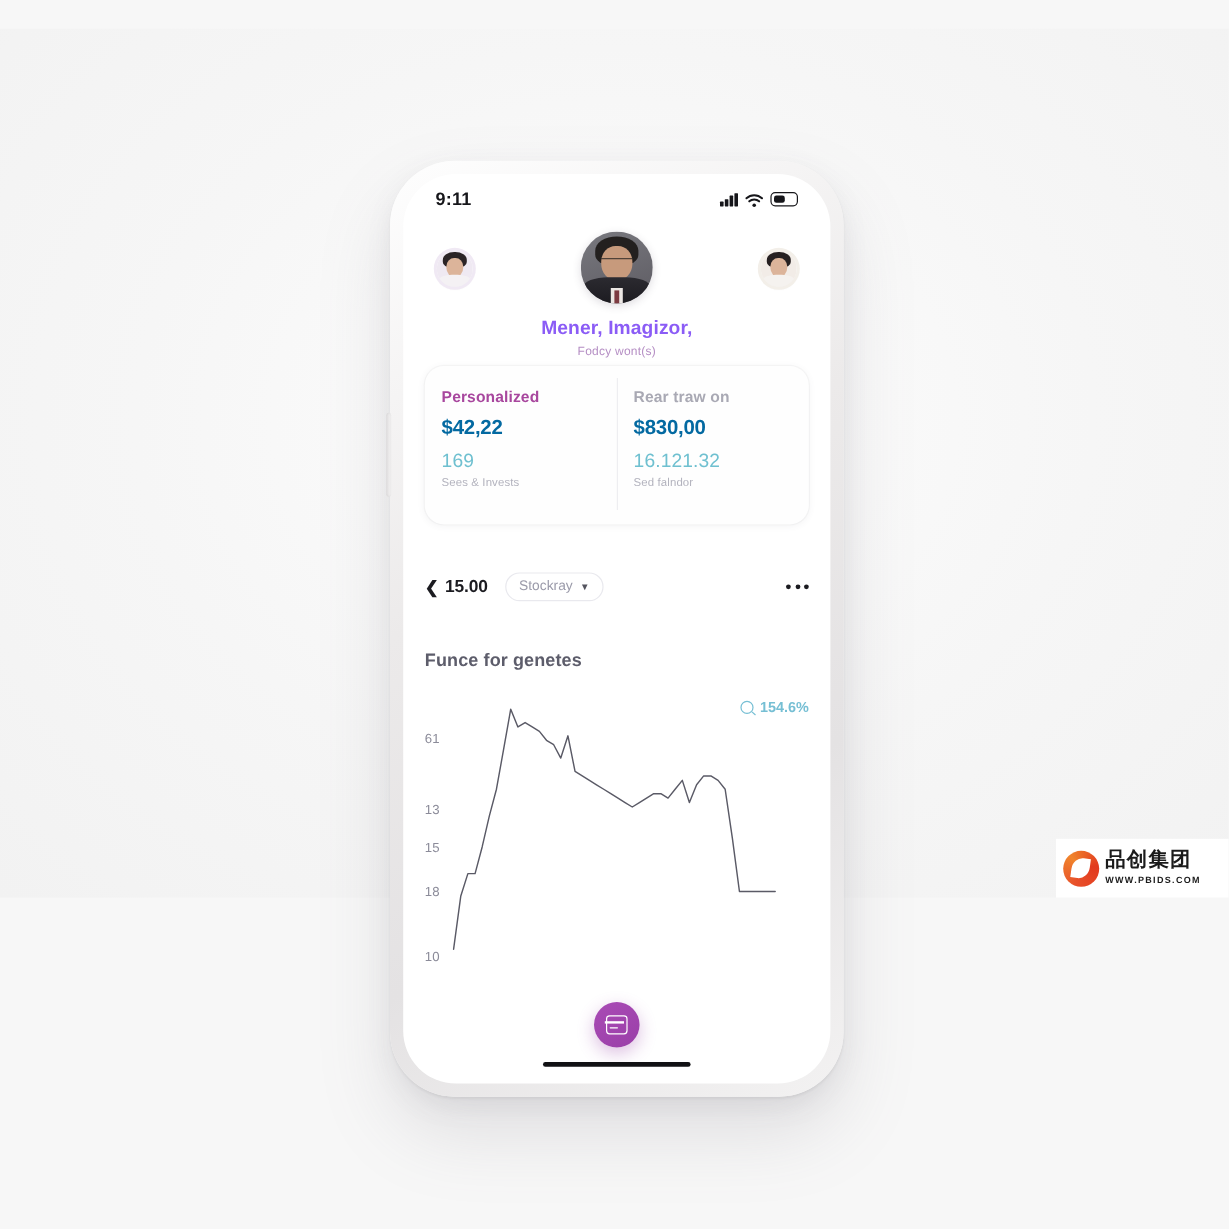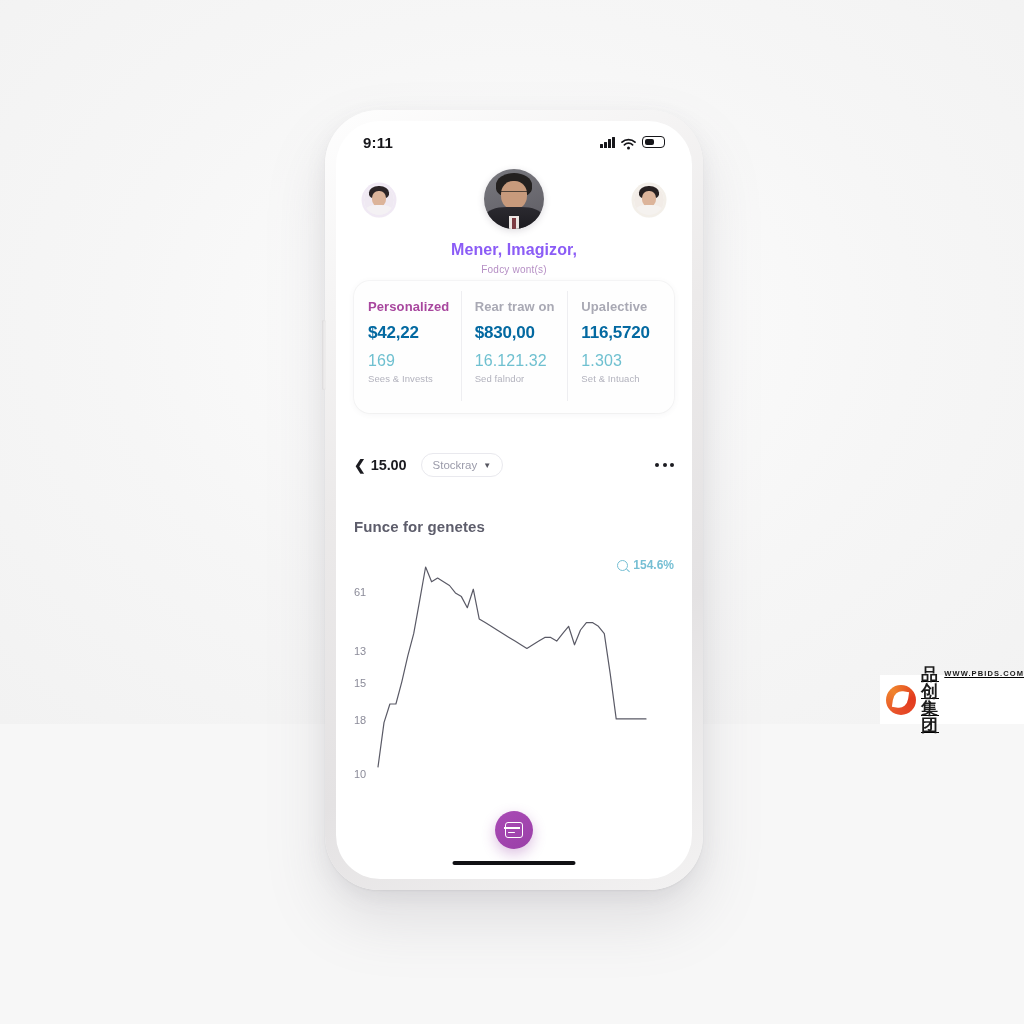--- a/index.html
+++ b/index.html
@@ -6,20 +6,21 @@
     margin: 0; padding: 0;
     width: 1024px; height: 1024px;
     background: #f7f7f7;
     font-family: "Liberation Sans", sans-serif;
     overflow: hidden;
   }
   #stage {
     position: relative;
     width: 1024px; height: 724px;
     background: radial-gradient(ellipse at 50% 45%, #fdfdfd 0%, #f6f6f6 55%, #f2f2f2 100%);
+    margin-top: 24px;
   }
 
   
   #phone {
     position: absolute;
     left: 325px; top: 110px;
     width: 378px; height: 780px;
     border-radius: 54px;
     background: linear-gradient(150deg,#fefefe 0%, #eceaea 40%, #e4e2e3 70%, #f3f2f2 100%);
     box-shadow:
@@ -192,21 +193,21 @@
     position:absolute; right: 0px; bottom: 0px;
     width: 144px; height: 49px;
     background:#fff; display:flex; align-items:center; gap:5px; padding-left:6px;
     box-sizing:border-box;
   }
   #wm-mark { width:30px; height:30px; border-radius:50%;
     background: conic-gradient(from 200deg,#e8502a,#f0842c,#e23a1e,#e8502a);
     position:relative; flex:none; }
   #wm-mark::after{ content:""; position:absolute; left:7px; top:6px; width:15px; height:17px;
     background:#fff; border-radius: 60% 0 60% 0; transform: rotate(8deg);}
-  #wm-text { display:flex; flex-direction:row;text-decoration:underline; }
+  #wm-text { display:flex; flex-direction:column; }
   #wm-cn { font-size: 17px; font-weight:bold; color:#1b1b1b; letter-spacing:1px; line-height:1; font-family:"DejaVu Sans", sans-serif; }
   #wm-url { font-size: 7.5px; color:#1b1b1b; letter-spacing:1.1px; margin-top:3px; font-weight:bold; }
 </style>
 </head>
 <body>
 
 <div id="stage">
 
   <div id="phone">
     <div id="phone-side-btn"></div>
@@ -276,26 +277,20 @@
           <div class="stat-value">$42,22</div>
           <div class="stat-sub">169</div>
           <div class="stat-cap">Sees &amp; Invests</div>
         </div>
         <div class="stat">
           <div class="stat-label">Rear traw on</div>
           <div class="stat-value">$830,00</div>
           <div class="stat-sub">16.121.32</div>
           <div class="stat-cap">Sed falndor</div>
         </div>
-        <div class="stat">
-          <div class="stat-label">Upalective</div>
-          <div class="stat-value">116,5720</div>
-          <div class="stat-sub">1.303</div>
-          <div class="stat-cap">Set &amp; Intuach</div>
-        </div>
       </div>
 
       <div id="toolbar">
         <span id="back-chevron">❮</span>
         <span id="toolbar-price">15.00</span>
         <div id="market-pill">
           <span>Stockray</span>
           <span class="caret">▼</span>
         </div>
         <div id="more-dots">

